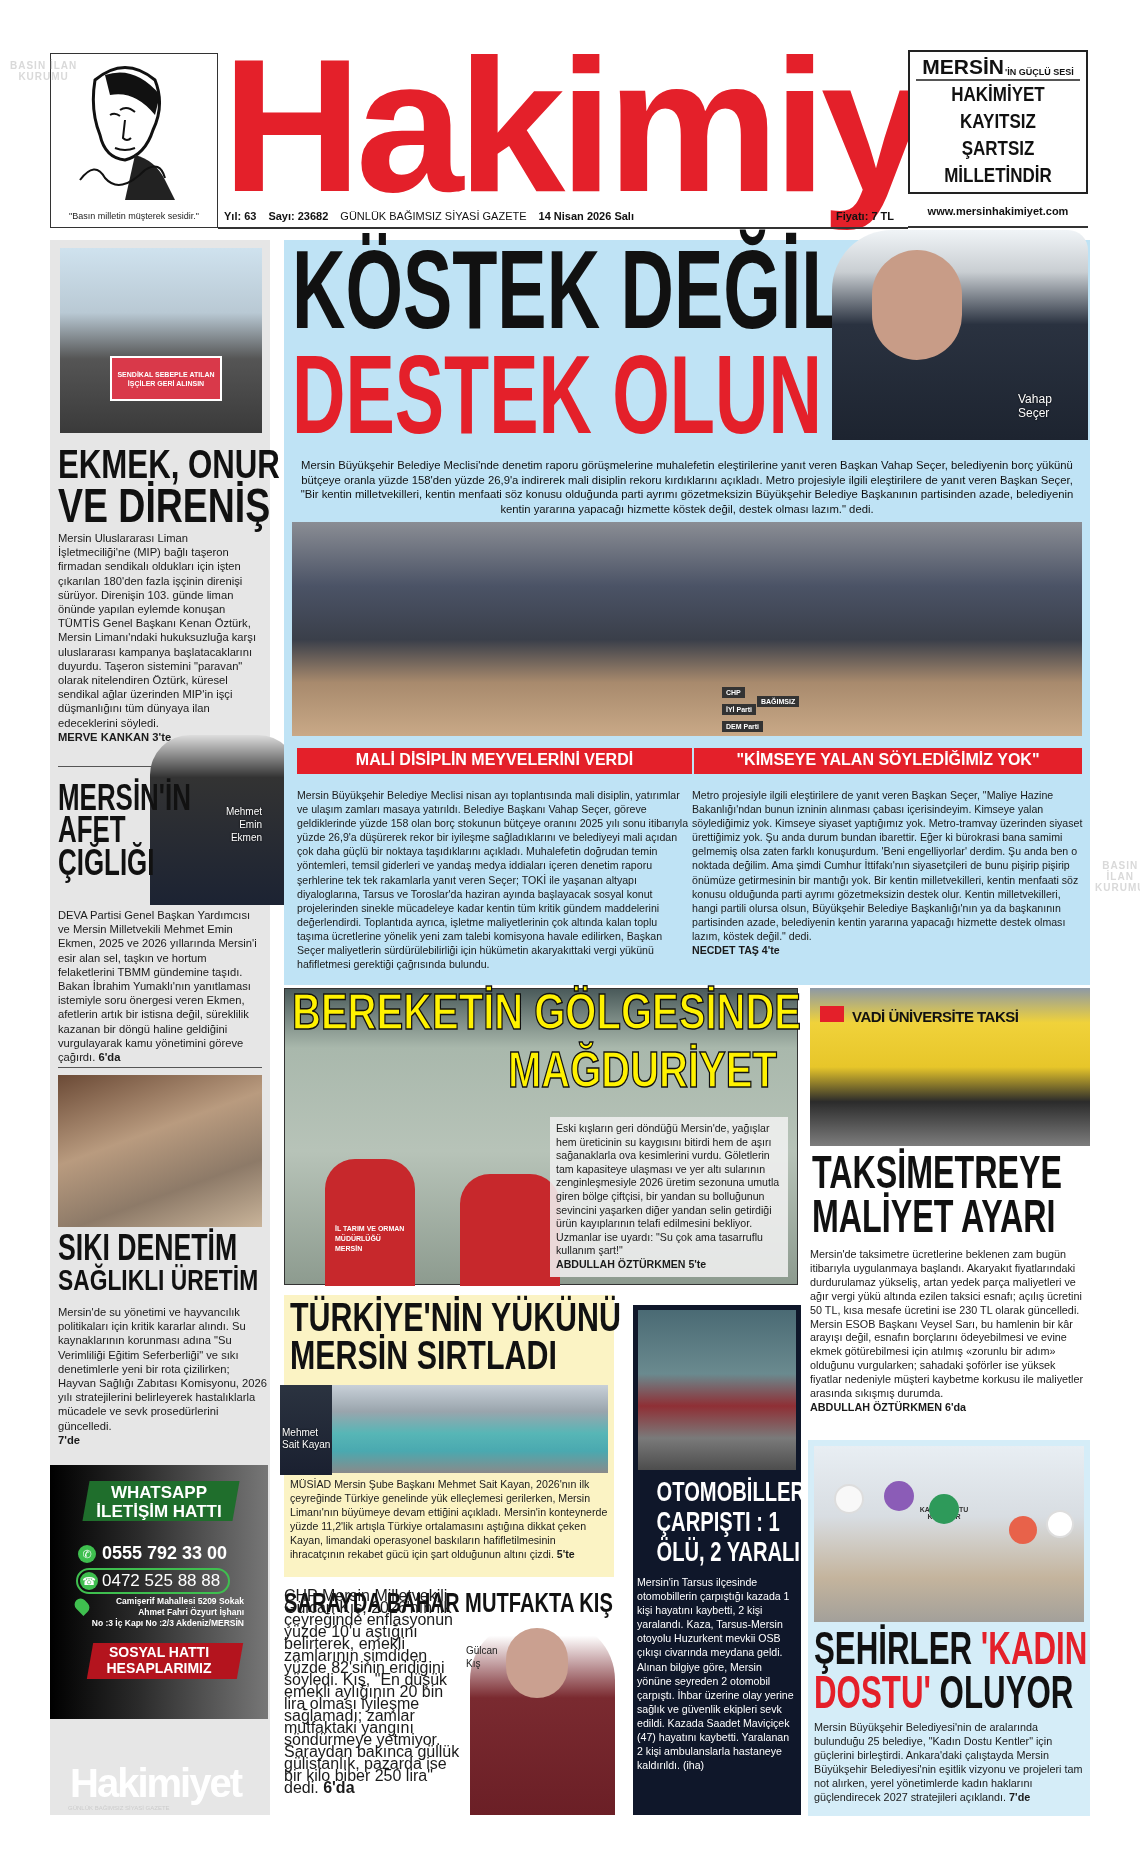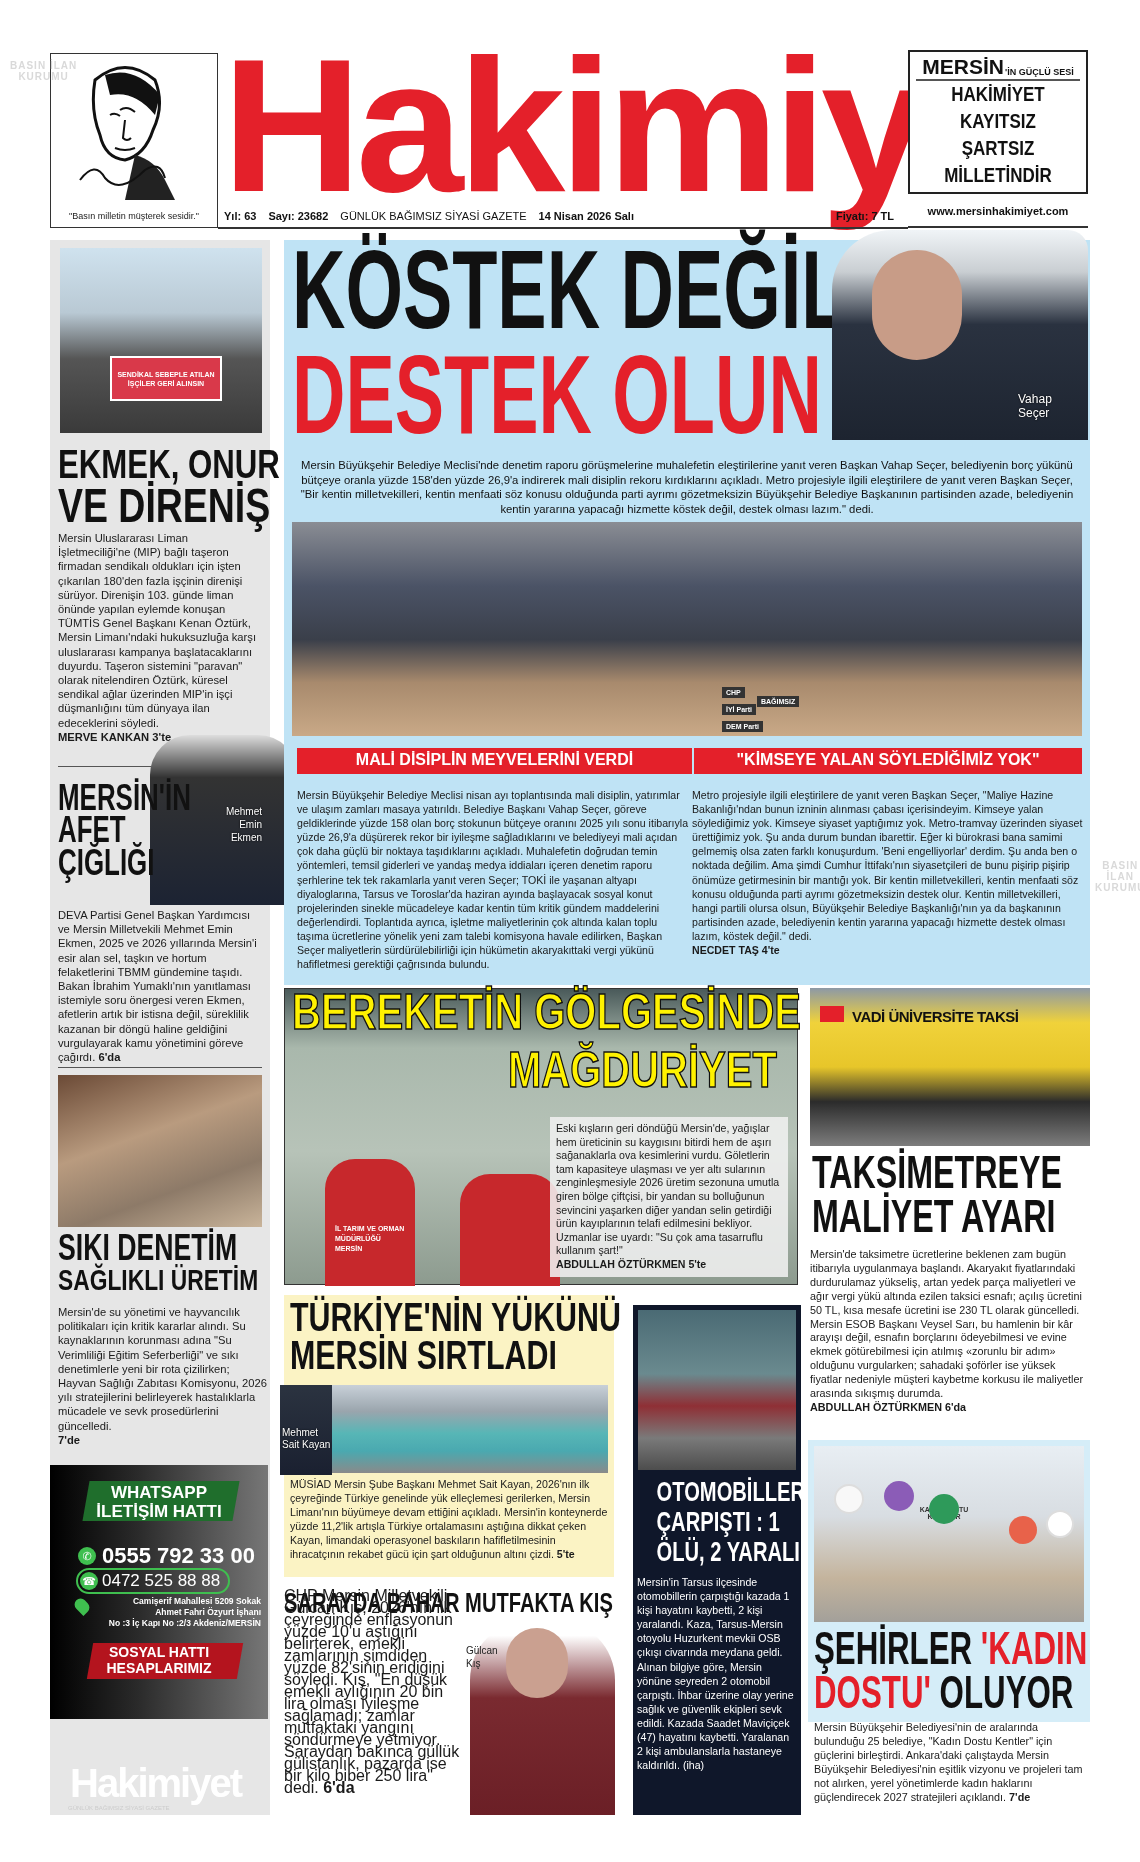--- a/index.html
+++ b/index.html
@@ -24,21 +24,21 @@
 .url-rule{left:908px;top:226px;width:180px;height:2px;background:#333}
 
 .left-col{left:50px;top:240px;width:220px;height:1575px;background:#e6e6e6}
 .photo{background:linear-gradient(160deg,#8fa7bf,#5b6b78 45%,#2d3339);}
 .big-head{font-weight:bold;color:#111;line-height:.9}
 
 .main-blue{left:284px;top:240px;width:806px;height:745px;background:#bfe3f5}
 .red-bar{background:#e4202a;color:#fff;font-weight:bold;text-align:center;font-size:16px;line-height:24px;height:26px}
 .yellow-box{left:284px;top:1295px;width:330px;height:282px;background:#fbf3c4}
 .dark-box{left:633px;top:1305px;width:168px;height:510px;background:#0f172a;color:#fff}
-.kadin-box{left:808px;top:1440px;width:282px;height:282px;background:#d5edf8}
+.kadin-box{left:808px;top:1440px;width:282px;height:376px;background:#d5edf8}
 .watermark{color:rgba(180,180,180,.5);font-size:10px;font-weight:bold;letter-spacing:1px}
 .wa-box{left:50px;top:1465px;width:218px;height:254px;background:linear-gradient(90deg,#000 0%,#2a2a2a 40%,#777 100%);color:#fff}
 </style>
 </head>
 <body>
 
 <div class="abs ata-box">
   <svg class="abs ata-face" viewBox="0 0 120 140">
     <path d="M30 20 Q60 -5 90 20 Q100 45 88 70 Q80 95 60 100 Q40 98 35 75 Q25 50 30 20Z" fill="none" stroke="#111" stroke-width="3"></path>
     <path d="M40 15 Q70 5 95 35 L90 55 Q70 30 45 35Z" fill="#111"></path>
@@ -114,28 +114,28 @@
 </div>
 
 <div class="abs wa-box">
   <div class="abs" style="left:36px;top:16px;width:150px;height:40px;background:#1f6e2c;transform:skewX(-10deg)"></div>
   <div class="abs" style="left:0;top:18px;width:218px;text-align:center;font-weight:bold;font-size:17px;line-height:19px">
     <div>WHATSAPP</div>
     <div>İLETİŞİM HATTI</div>
   </div>
   <div class="abs" style="left:28px;top:78px;display:flex;align-items:center">
     <span style="width:18px;height:18px;border-radius:50%;background:#3fbf4f;display:inline-block;margin-right:6px;text-align:center;font-size:11px;line-height:18px">✆</span>
-    <span style="font-size:22px;font-weight:bold">0555 792 33 00</span>
+    <span style="font-size:18px;font-weight:bold">0555 792 33 00</span>
   </div>
   <div class="abs" style="left:26px;top:103px;display:flex;align-items:center;border:2px solid #3fbf4f;border-radius:14px;padding:1px 8px 1px 2px">
     <span style="width:18px;height:18px;border-radius:50%;background:#3fbf4f;display:inline-block;margin-right:4px;text-align:center;font-size:11px;line-height:18px">☎</span>
     <span style="font-size:17px">0472 525 88 88</span>
   </div>
   <div class="abs" style="left:26px;top:133px;width:12px;height:16px;background:#3fbf4f;border-radius:6px 6px 6px 0;transform:rotate(-45deg)"></div>
-  <div class="abs" style="right:7px;top:131px;text-align:right;font-size:8.5px;font-weight:bold;line-height:11px">
+  <div class="abs" style="right:24px;top:131px;text-align:right;font-size:8.5px;font-weight:bold;line-height:11px">
     <div>Camişerif Mahallesi 5209 Sokak</div>
     <div>Ahmet Fahri Özyurt İşhanı</div>
     <div>No :3 İç Kapı No :2/3 Akdeniz/MERSİN</div>
   </div>
   <div class="abs" style="left:40px;top:178px;width:150px;height:36px;background:#b4141e;transform:skewX(-10deg)"></div>
   <div class="abs" style="left:0;top:179px;width:218px;text-align:center;font-weight:bold;font-size:14px;line-height:16px">
     <div>SOSYAL HATTI</div>
     <div>HESAPLARIMIZ</div>
   </div>
   <div class="abs" style="left:20px;top:298px;font-size:40px;font-weight:bold;letter-spacing:-2px;line-height:40px">Hakimiyet</div>

